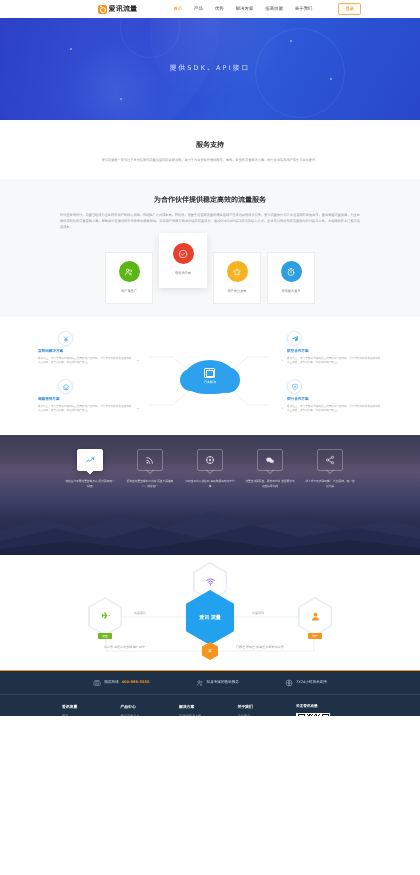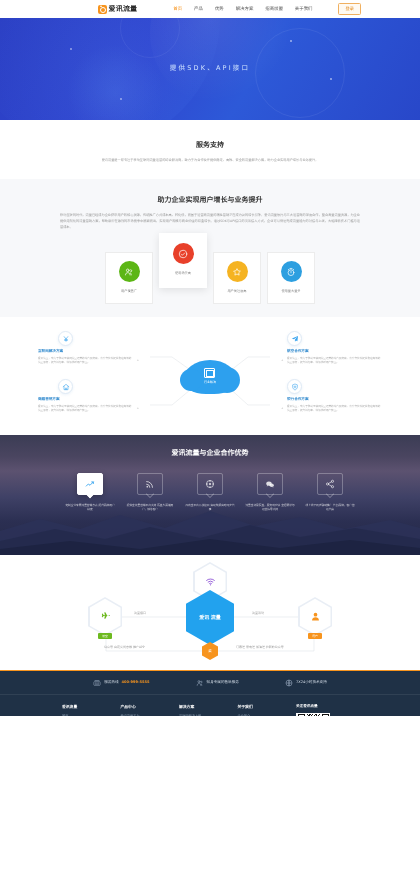--- a/index.html
+++ b/index.html
@@ -258,21 +258,21 @@
       <div class="hero-sub">提供SDK、API接口</div>
     </div>
   </div>
 
   <div class="sec service">
     <div class="sec-title">服务支持</div>
     <div class="sec-desc">爱讯流量是一家专注于移动互联网流量运营的综合服务商，致力于为合作伙伴提供稳定、高效、安全的流量解决方案，助力企业实现用户增长与业务提升。</div>
   </div>
 
   <div class="sec promo">
-    <div class="sec-title">助力企业实现用户增长与业务提升</div>
+    <div class="sec-title">为合作伙伴提供稳定高效的流量服务</div>
     <div class="sec-desc">移动互联网时代，流量已经成为企业获取用户的核心资源，传统推广方式成本高、转化低，而基于运营商流量的精准营销正在成为新的增长引擎。爱讯流量依托与三大运营商的深度合作，整合海量流量资源，为企业提供定制化的流量营销方案，帮助品牌在激烈的市场竞争中脱颖而出，实现用户规模与商业价值的双重增长。通过SDK与API接口的灵活接入方式，企业可以快速完成流量能力的对接与上线，大幅降低技术门槛与运营成本。</div>
     <div class="cards">
 
       <div class="card lower">
         <div class="card-ico" style="background:#5cb615">
           <svg viewBox="0 0 24 24" fill="none" stroke="currentColor" stroke-width="1.8" stroke-linecap="round">
             <circle cx="9" cy="8" r="3.2"></circle>
               <path d="M3.5 19c0-3.3 2.5-5.4 5.5-5.4s5.5 2.1 5.5 5.4"></path>
             <path d="M16 6.5a2.6 2.6 0 010 5.2M17.5 19c0-2.4-1-4-2.4-4.8"></path>
           </svg>
@@ -376,21 +376,20 @@
       </div>
     </div>
   </div>
 
   <div class="partner">
     <svg class="mtn" viewBox="0 0 420 60" preserveAspectRatio="none">
       <path d="M0 36 L40 24 L80 34 L120 20 L165 33 L210 16 L255 31 L300 22 L345 34 L390 25 L420 33 L420 60 L0 60Z" fill="#2b3158" opacity=".85"></path>
       <path d="M0 46 L55 34 L105 44 L150 32 L200 43 L250 30 L300 42 L355 33 L420 44 L420 60 L0 60Z" fill="#232a4c" opacity=".9"></path>
       <path d="M0 54 L70 46 L140 54 L210 44 L280 53 L350 45 L420 53 L420 60 L0 60Z" fill="#1d2342"></path>
     </svg>
-    <div class="partner-title">爱讯流量与企业合作优势</div>
     <div class="partner-items">
 
       <div class="pitem active">
         <div class="pbox">
           <svg viewBox="0 0 24 24" fill="none" stroke="currentColor" stroke-width="2" stroke-linecap="round" stroke-linejoin="round">
             <path d="M3 17l5-5 4 3 8-8"></path>
               <path d="M16 7h4v4"></path>
           </svg>
         </div>
         <div class="pcap">定制企业专属流量营销方案

